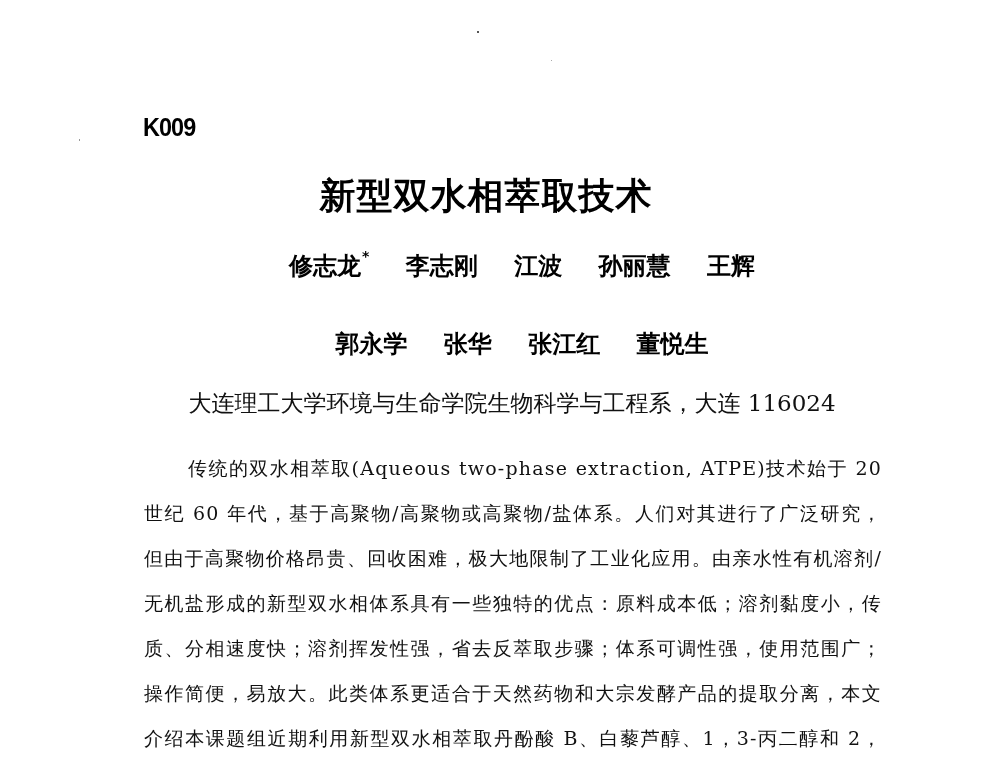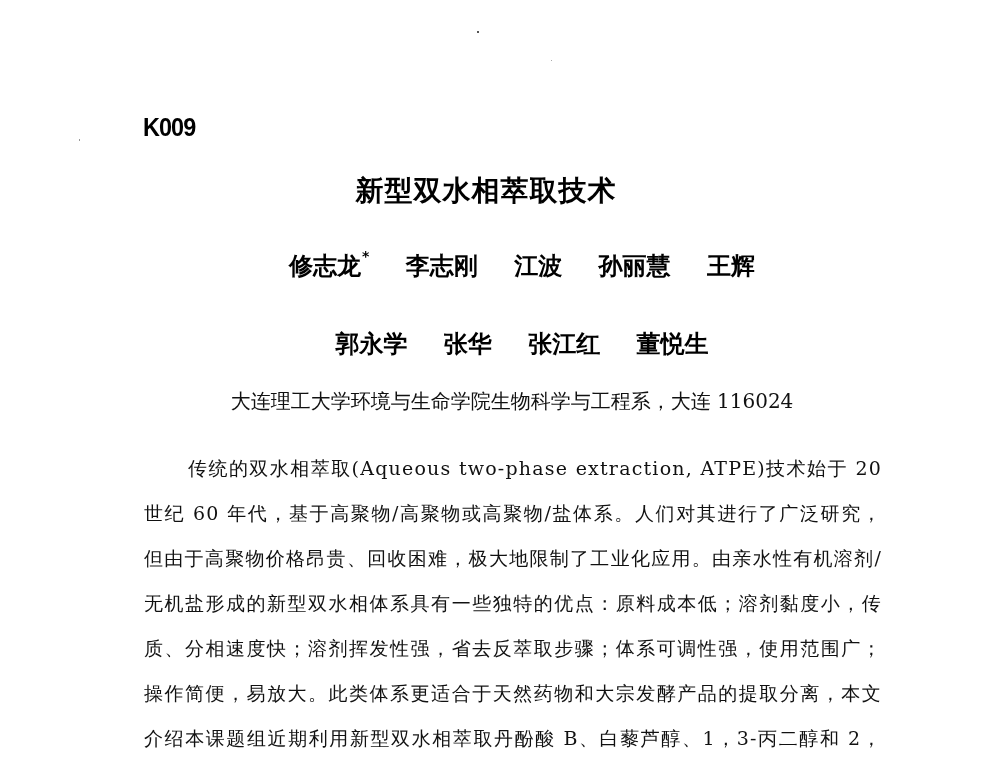--- a/index.html
+++ b/index.html
@@ -34,21 +34,21 @@
     .title {
       position: absolute;
       left: 0;
       width: 948px;
       top: 172px;
       text-align: center;
       padding-left: 24px;
       box-sizing: border-box;
       font-family: "DejaVu Sans", sans-serif;
       font-weight: bold;
-      font-size: 28px;
+      font-size: 36px;
       letter-spacing: 1px;
       color: #000;
     }
     .authors {
       position: absolute;
       left: 0;
       width: 1000px;
       text-align: center;
       font-family: "DejaVu Sans", sans-serif;
       font-weight: bold;
@@ -72,21 +72,21 @@
       margin-left: 1px;
     }
     .affiliation {
       position: absolute;
       left: 0;
       width: 1000px;
       top: 388px;
       text-align: center;
       padding-left: 24px;
       box-sizing: border-box;
-      font-size: 20px;
+      font-size: 23px;
       color: #111;
     }
     .body-text {
       position: absolute;
       left: 144px;
       top: 446px;
       width: 738px;
       font-size: 19px;
       line-height: 45px;
       text-align: justify;

